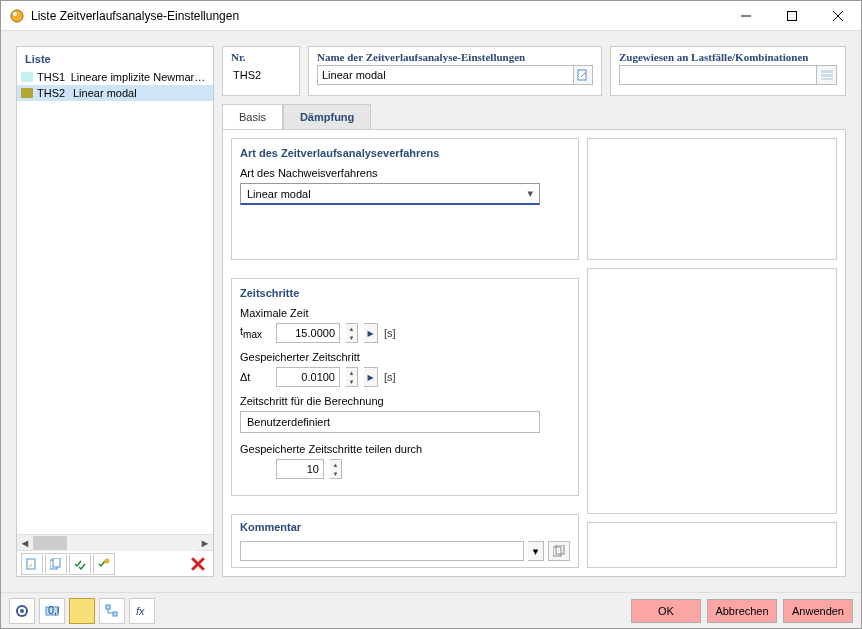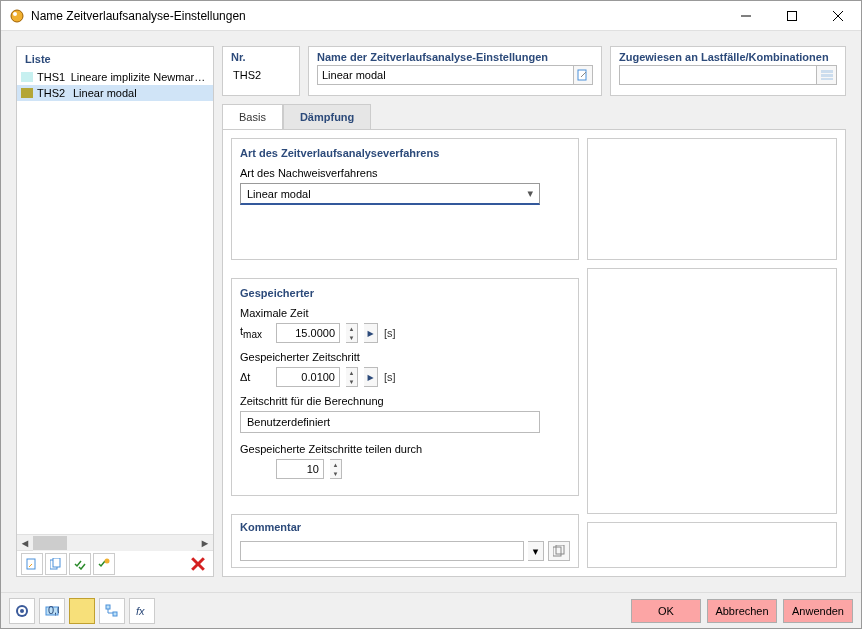--- a/index.html
+++ b/index.html
@@ -30,21 +30,21 @@
 .list-toolbar { height: 26px; border-top: 1px solid #e0e0e0; display: flex; align-items: center; padding: 0 4px; gap: 2px; }
 .tb-btn { width: 22px; height: 22px; border: 1px solid #ccc; background: #fff; display: flex; align-items: center; justify-content: center; cursor: pointer; }
 .tb-btn.danger { margin-left: auto; border: none; background: none; }
 
 .right-col { flex: 1; display: flex; flex-direction: column; gap: 0; min-width: 0; }
 .header-row { display: flex; gap: 8px; height: 50px; }
 .hbox { background: #fff; border: 1px solid #ccc; display: flex; flex-direction: column; padding: 4px 8px 6px 8px; }
 .hbox-nr { width: 78px; }
 .hbox-name { flex: 1; }
 .hbox-assign { width: 236px; }
-.hbox-label { color: #2c4a7a; font-weight: 600; font-size: 11px; margin-bottom: 2px; white-space: nowrap; overflow: hidden; }
+.hbox-label { color: #2c4a7a; font-weight: 600; font-size: 11px; margin-bottom: 2px; white-space: nowrap; overflow: hidden; font-family: Liberation Serif, serif; }
 .hbox-field { height: 20px; display: flex; align-items: center; }
 .hbox-field input { width: 100%; height: 20px; border: 1px solid #bbb; padding: 0 4px; background: #fff; }
 .hbox-field .edit-icon { width: 20px; height: 20px; border: 1px solid #bbb; border-left: none; display: flex; align-items: center; justify-content: center; cursor: pointer; background: #f7f7f7; }
 .hbox-assign .assign-input { flex: 1; height: 20px; border: 1px solid #bbb; background: #fff; }
 .hbox-assign .assign-btn { width: 20px; height: 20px; border: 1px solid #bbb; border-left: none; background: #f7f7f7; cursor: pointer; display: flex; align-items: center; justify-content: center; }
 .hbox-assign .hbox-field { gap: 0; }
 .hbox-nr .nr-text { padding: 2px 2px; }
 
 .tabs { display: flex; margin-top: 8px; }
 .tab { padding: 6px 16px; border: 1px solid #ccc; border-bottom: none; background: #e6e6e6; color: #333; cursor: pointer; margin-right: 0; }
@@ -94,21 +94,21 @@
 </head>
 <body>
 
 <div class="window">
 
   <div class="titlebar">
     <svg class="titlebar-icon" viewBox="0 0 16 16">
         <circle cx="8" cy="8" r="6" fill="#f0b030" stroke="#a06000"></circle>
         <circle cx="6" cy="6" r="2" fill="#fff"></circle>
       </svg>
-    <span class="titlebar-text">Name Zeitverlaufsanalyse-Einstellungen</span>
+    <span class="titlebar-text">Liste Zeitverlaufsanalyse-Einstellungen</span>
     <div class="titlebar-btns">
       <div class="titlebar-btn">
           <svg viewBox="0 0 10 10">
             <line x1="0" y1="5" x2="10" y2="5" stroke="#000"></line>
           </svg>
         </div>
       <div class="titlebar-btn">
           <svg viewBox="0 0 10 10">
             <rect x="0.5" y="0.5" width="9" height="9" fill="none" stroke="#000"></rect>
           </svg>
@@ -225,21 +225,21 @@
             <div class="groupbox method">
               <div class="groupbox-title">Art des Zeitverlaufsanalyseverfahrens</div>
               <span class="field-label">Art des Nachweisverfahrens</span>
               <div class="combo">
                 <span class="combo-text">Linear modal</span>
                 <span class="chev">▾</span>
               </div>
             </div>
 
             <div class="groupbox" style="flex:1">
-              <div class="groupbox-title">Gespeicherter</div>
+              <div class="groupbox-title">Zeitschritte</div>
 
               <span class="field-label">Maximale Zeit</span>
               <div class="num-row">
                 <span class="num-symbol"><span>t</span><sub>max</sub></span>
                 <input class="num-input" value="15.0000" style="">
                 <div class="spinner">
                     <div>▲</div>
                     <div>▼</div>
                   </div>
                 <div class="play">▶</div>

